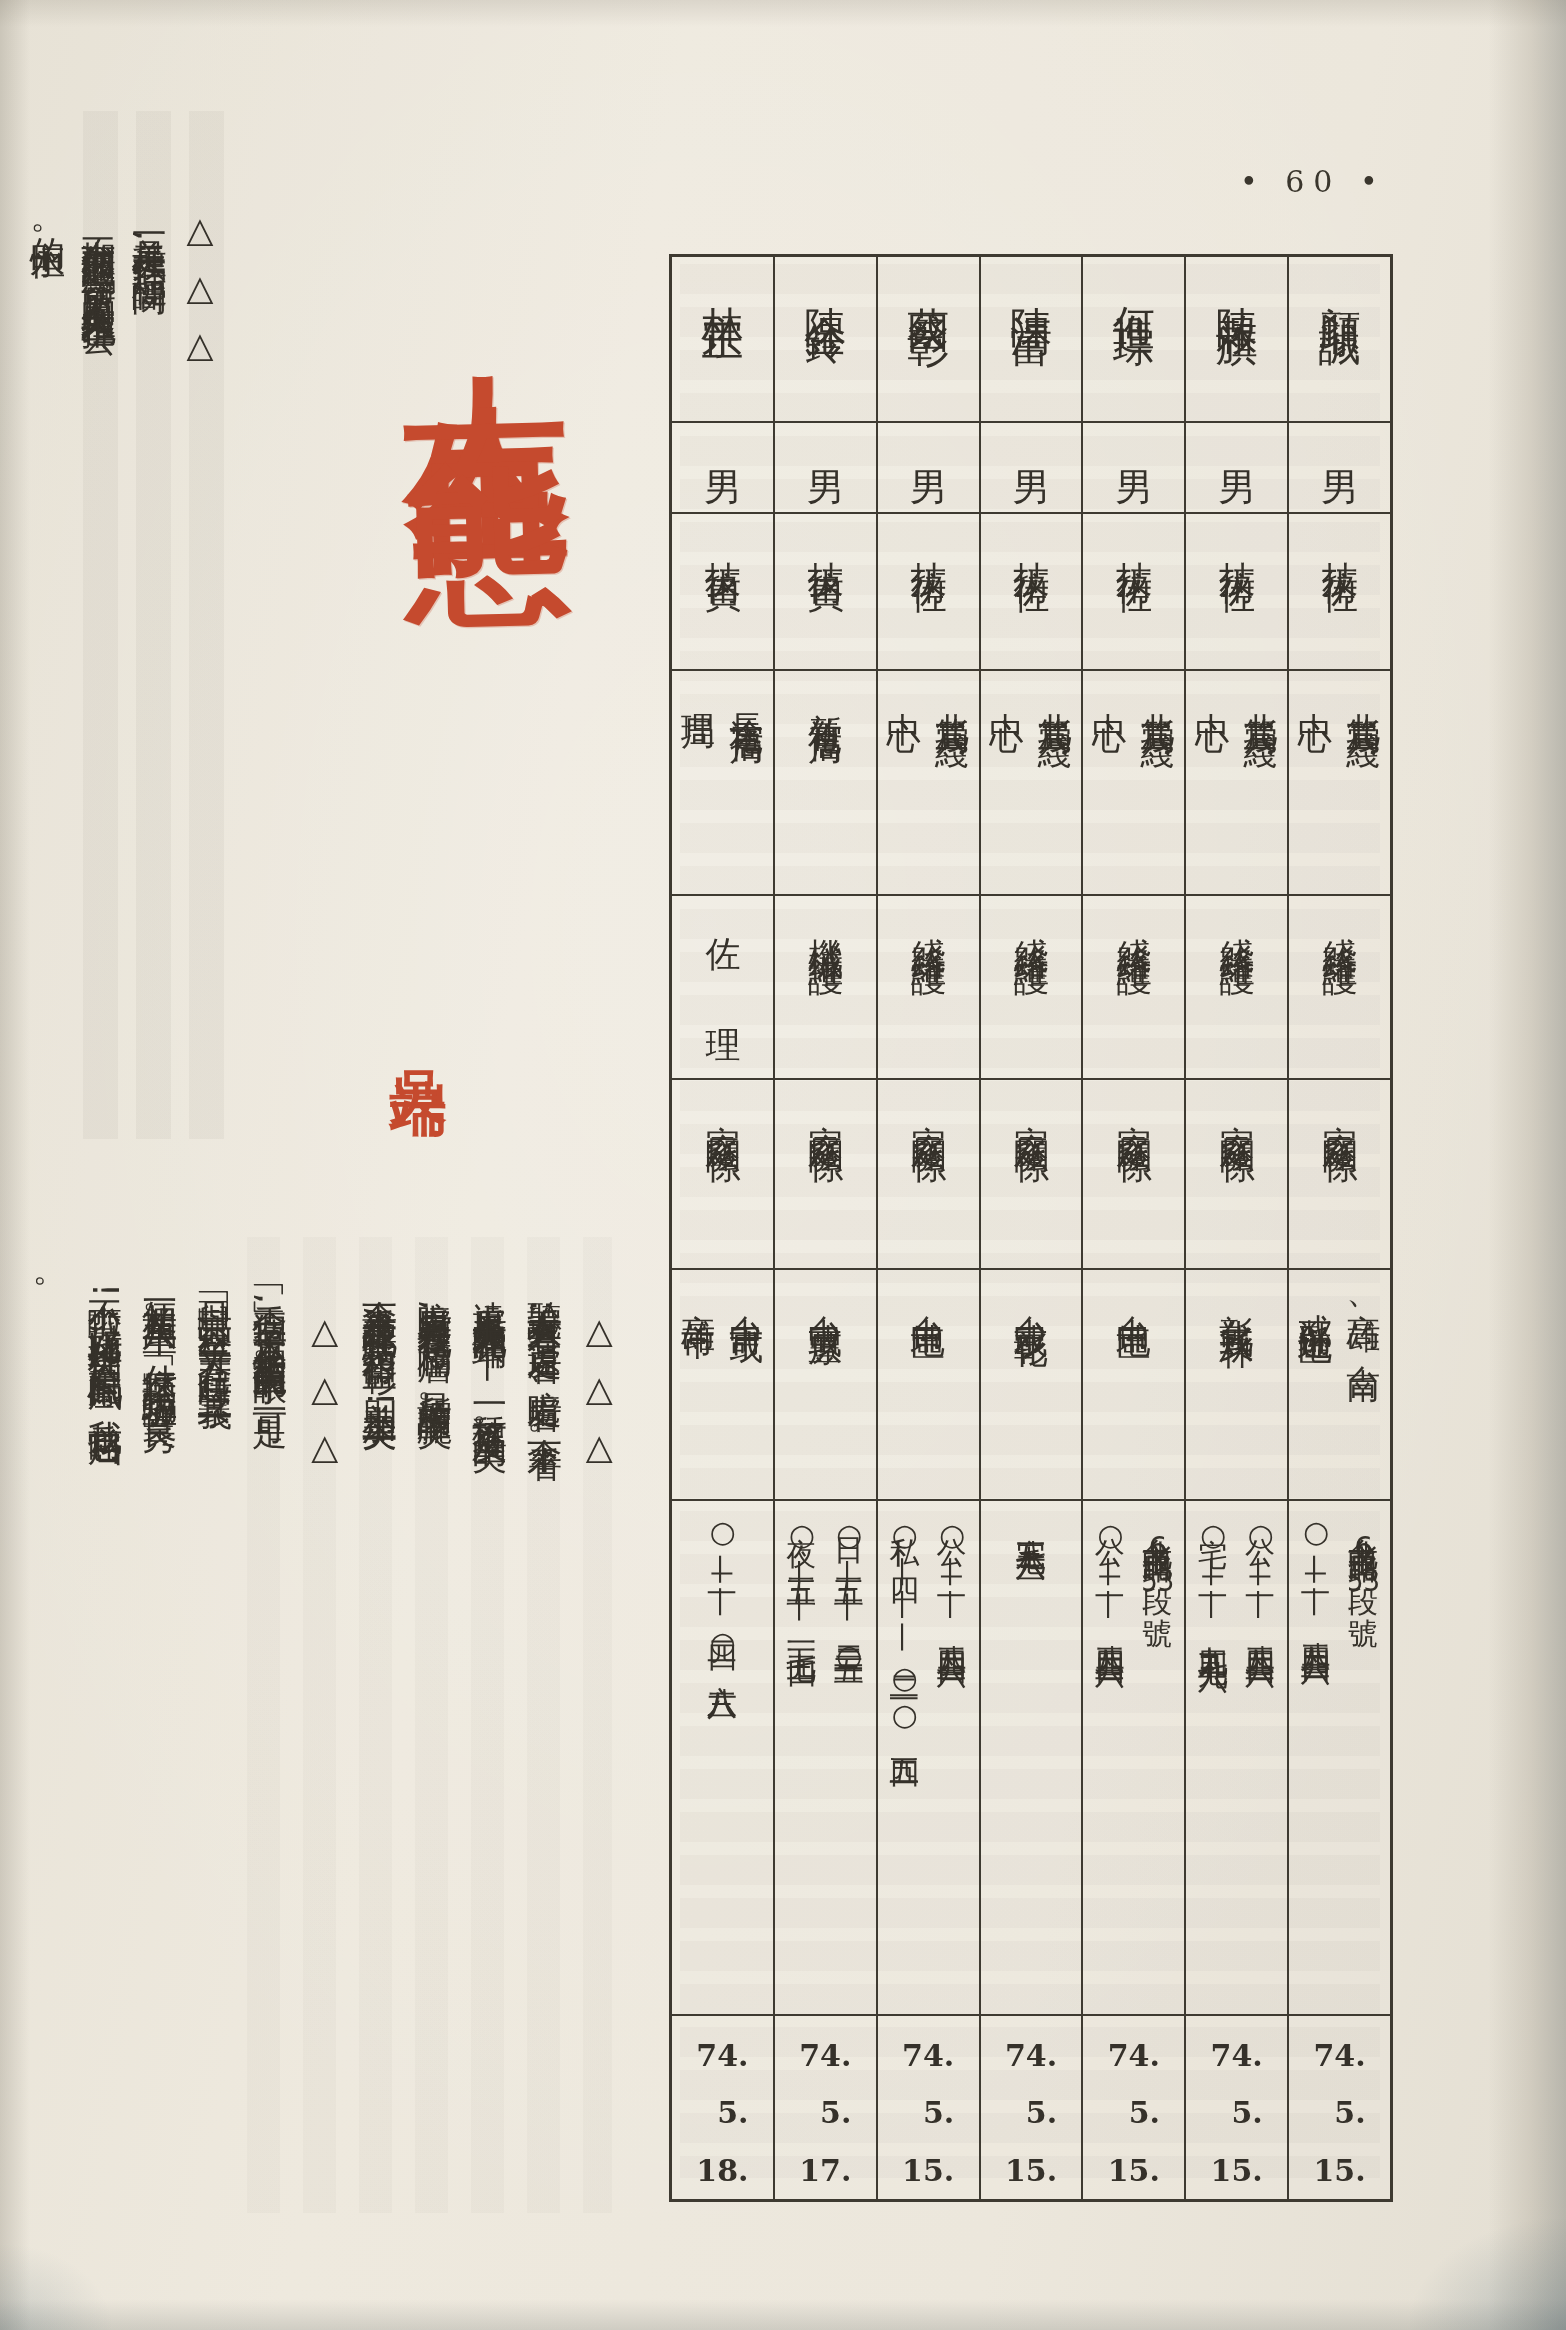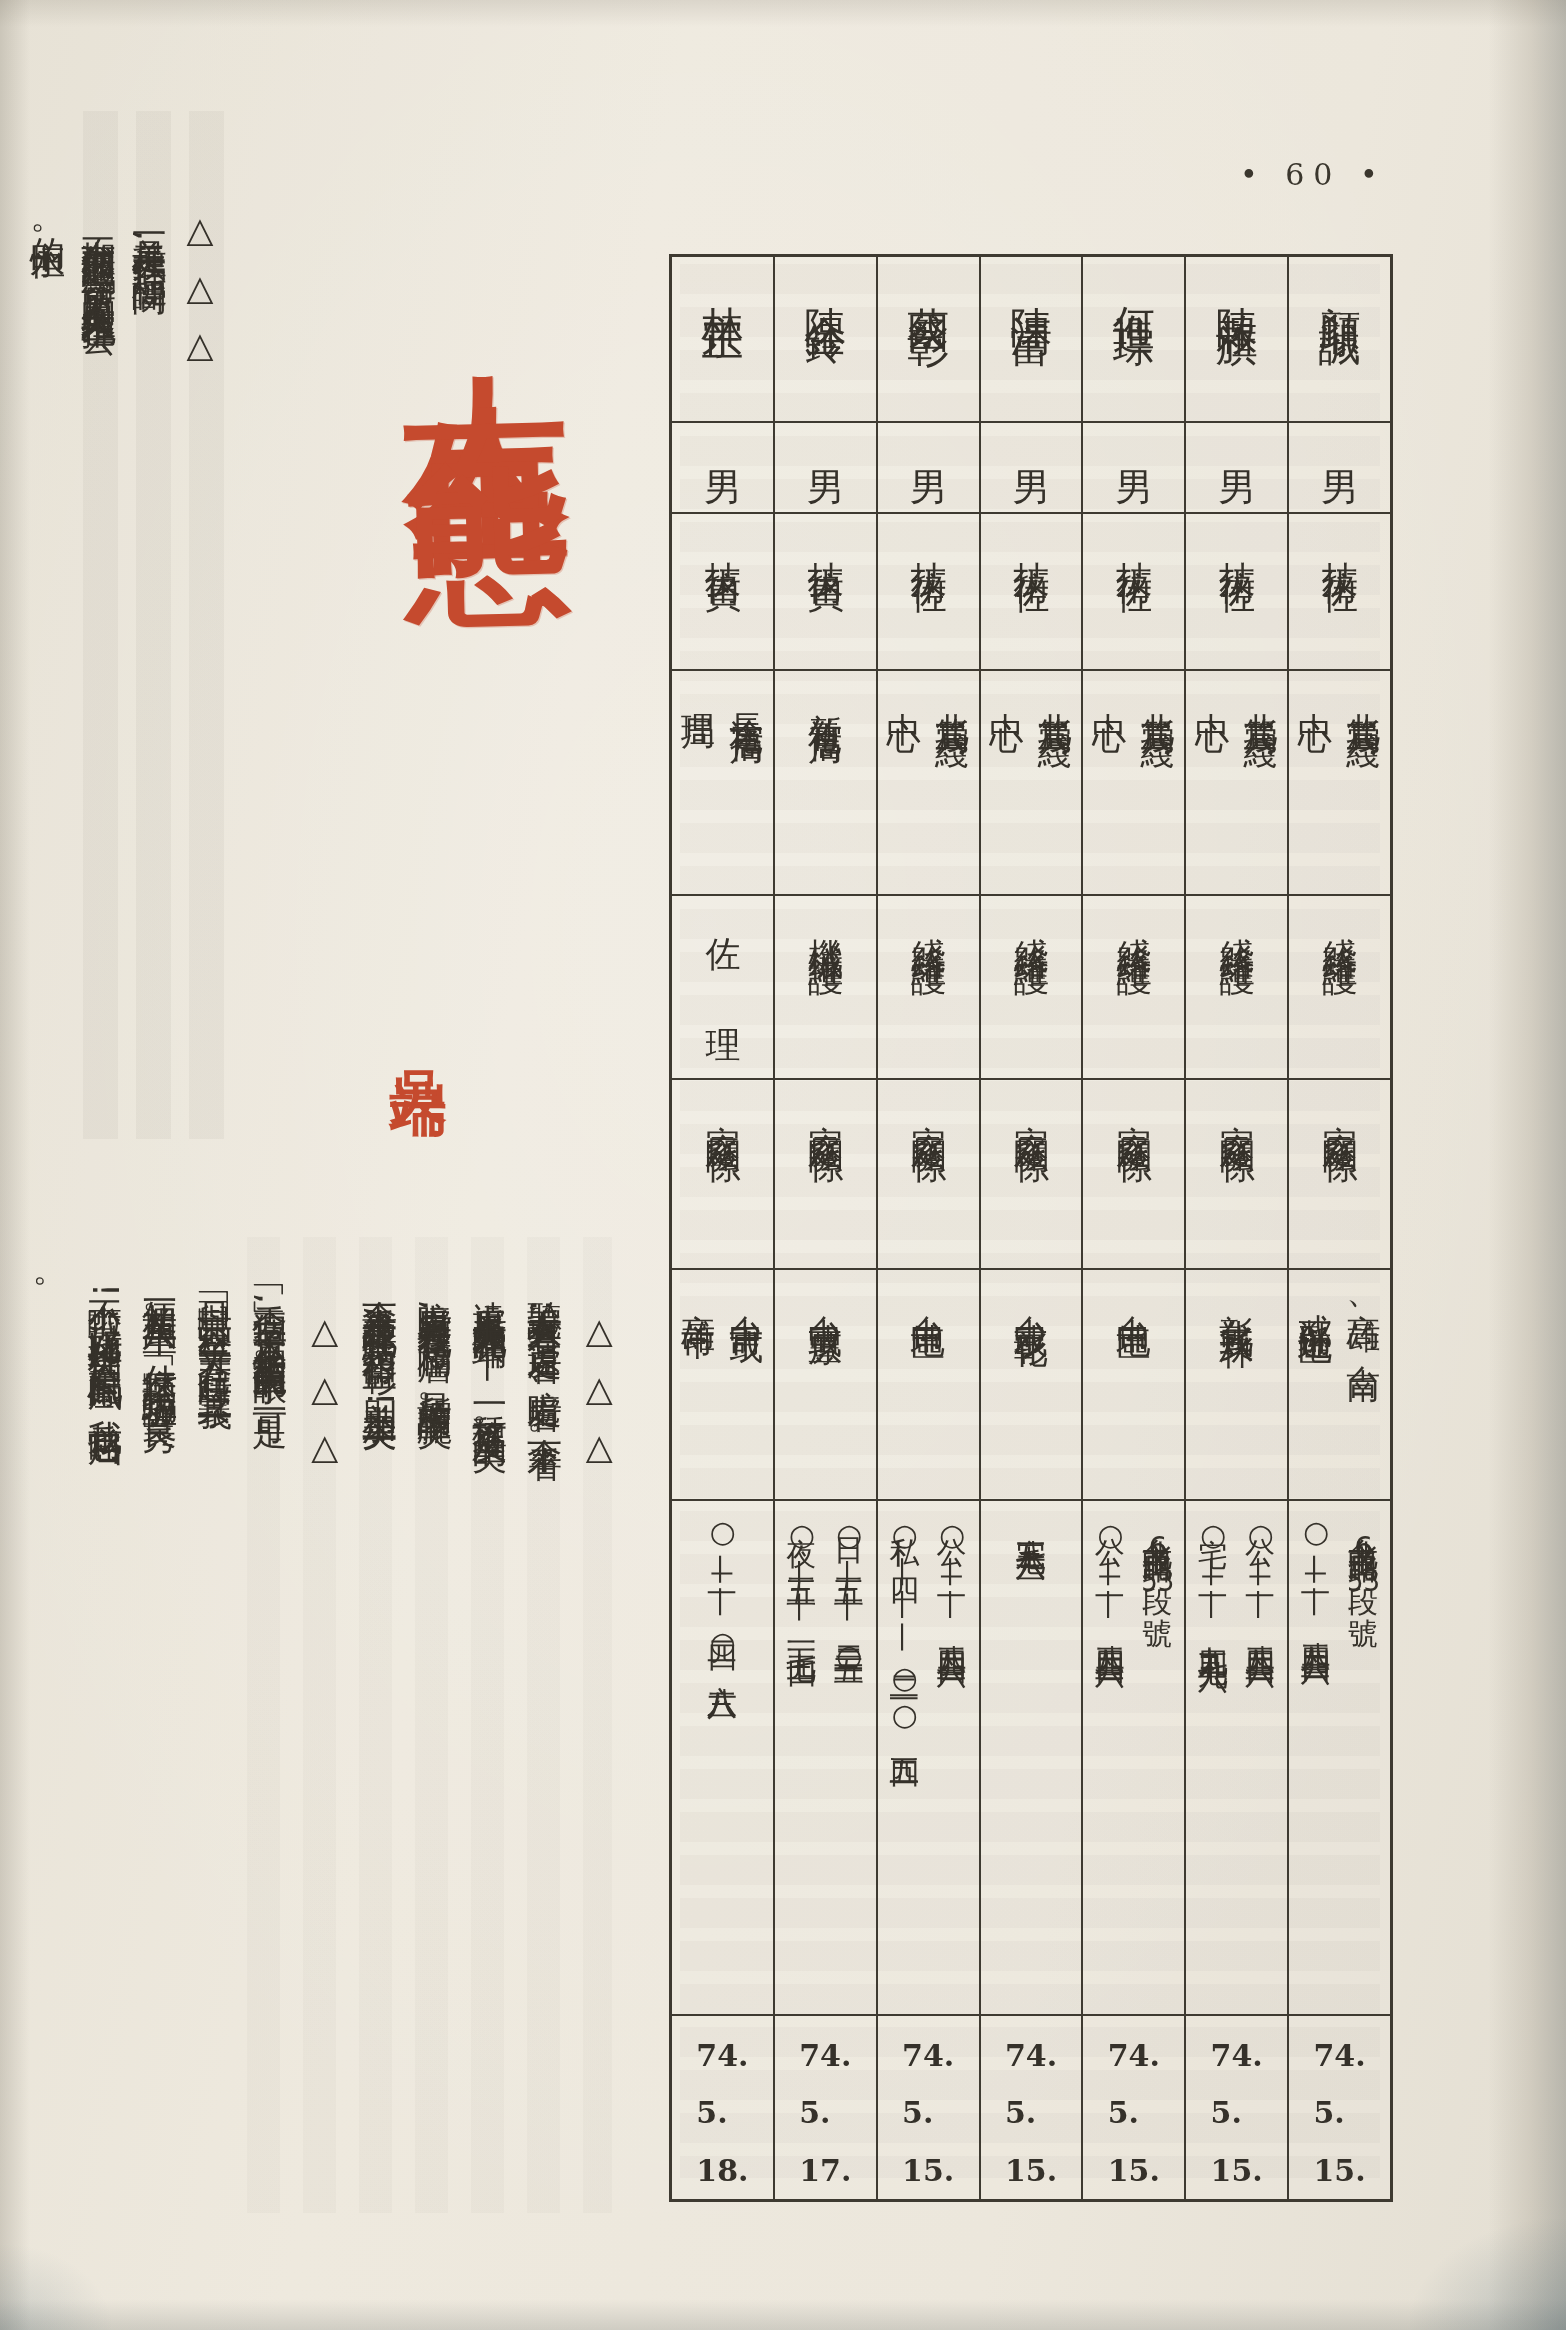--- a/index.html
+++ b/index.html
@@ -26,21 +26,21 @@
   .corner-br{right:0;bottom:0;width:156px;height:111px;background:radial-gradient(at 100% 100%, rgba(96,118,128,.38), rgba(0,0,0,0) 72%);}
   .corner-bl{left:0;bottom:0;width:111px;height:85px;background:radial-gradient(at 0% 100%, rgba(96,118,128,.26), rgba(0,0,0,0) 72%);}
   .ghost-left{left:83px;top:111px;width:150px;height:1028px;
     background:repeating-linear-gradient(to right, rgba(70,64,52,.05) 0 35px, rgba(0,0,0,0) 35px 53px);}
   .ghost-table{left:680px;top:264px;width:700px;height:1914px;
     background:repeating-linear-gradient(to bottom, rgba(70,64,52,.035) 0 30px, rgba(0,0,0,0) 30px 43px);}
   .ghost-mid{left:247px;top:1237px;width:365px;height:976px;
     background:repeating-linear-gradient(to right, rgba(70,64,52,.03) 0 33px, rgba(0,0,0,0) 33px 56px);}
 
   .page-num{
-    position:absolute;left:1240px;top:157px;width:195px;
+    position:absolute;left:1240px;top:164px;width:195px;
     font-size:30px;letter-spacing:9px;color:#3a362d;white-space:nowrap;
     font-family:"DejaVu Serif",serif;
   }
 
   .vtext{writing-mode:vertical-rl;text-orientation:mixed;white-space:pre-line;}
   .tcy{text-combine-upright:all;}
 
   
   .main-title{
     position:absolute;left:389px;top:246px;width:208px;height:794px;
@@ -87,21 +87,21 @@
 
   .t-name{font-size:42px;letter-spacing:8.5px;padding-top:15.6px;}
   .t-gender{font-size:38px;padding-top:17px;}
   .t-job{font-size:36px;letter-spacing:8.5px;padding-top:19.5px;}
   .t-unit{font-size:34px;letter-spacing:5.2px;padding-top:14.3px;line-height:1.42;}
   .t-duty{font-size:35px;letter-spacing:7.2px;padding-top:14.3px;}
   .t-relation{font-size:35px;letter-spacing:7.8px;padding-top:17px;}
   .t-area{font-size:34px;letter-spacing:5.2px;padding-top:17px;line-height:1.42;}
   .t-contact{font-size:30px;letter-spacing:2.6px;padding-top:13px;line-height:1.58;}
   .t-date{
-    font-size:30px;line-height:1.92;padding-top:10.4px;text-align:left;
+    font-size:30px;line-height:1.92;padding-top:10.4px;text-align:right;
     white-space:pre-line;font-family:"DejaVu Serif",serif;font-weight:600;
   }
 </style>
 </head>
 <body>
 
 <div class="page">
 
   <div class="decor ghost-left"></div>
   <div class="decor ghost-table"></div>

